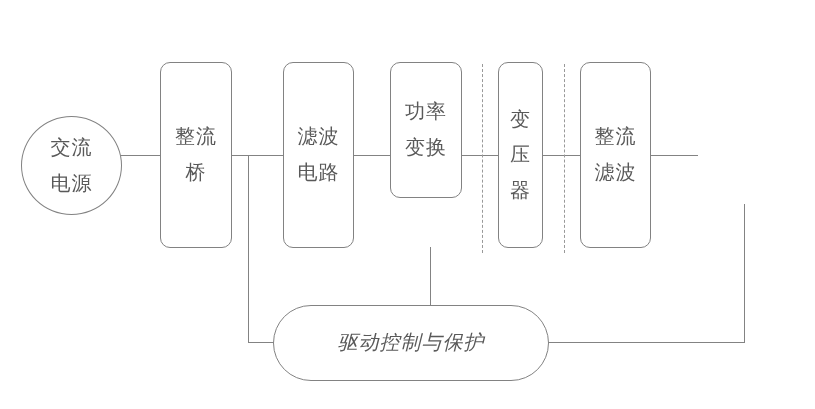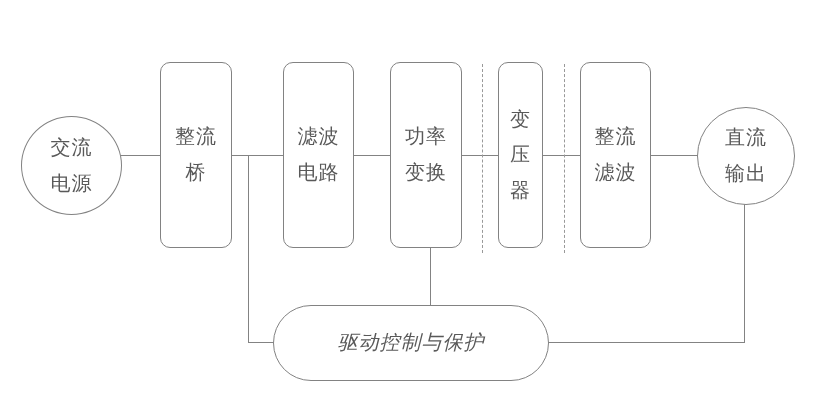--- a/index.html
+++ b/index.html
@@ -34,21 +34,21 @@
     letter-spacing: 1px;
   }
   .circle { border-radius: 50%; }
   .rrect  { border-radius: 10px; }
   .pill   { border-radius: 38px; font-style: italic; }
 
   
   .n-ac      { left: 21px;  top: 116px; width: 101px; height: 99px; align-items: center; }
   .n-rect    { left: 160px; top: 62px;  width: 72px;  height: 186px; }
   .n-filter  { left: 283px; top: 62px;  width: 71px;  height: 186px; }
-  .n-power   { left: 390px; top: 62px;  width: 72px;  height: 186px; }
+  .n-power   { left: 390px; top: 62px;  width: 72px;  height: 136px; }
   .n-xfmr    { left: 498px; top: 62px;  width: 45px;  height: 186px; }
   .n-rfilt   { left: 580px; top: 62px;  width: 71px;  height: 186px; }
   .n-dc      { left: 697px; top: 107px; width: 98px;  height: 98px; }
   .n-drive   { left: 273px; top: 305px; width: 276px; height: 76px; }
 
   
   .ln {
     position: absolute;
     background: #838383;
     z-index: 1;
@@ -110,22 +110,18 @@
     <span class="lbl">变
 压
 器</span>
   </div>
 
   <div class="node rrect n-rfilt">
     <span class="lbl">整流
 滤波</span>
   </div>
 
-  <div class="node circle n-dc">
-    <span class="lbl">直流
-输出</span>
-  </div>
 
   <div class="node pill n-drive">
     <span class="lbl">驱动控制与保护</span>
   </div>
 
 </div>
 
 </body></html>

